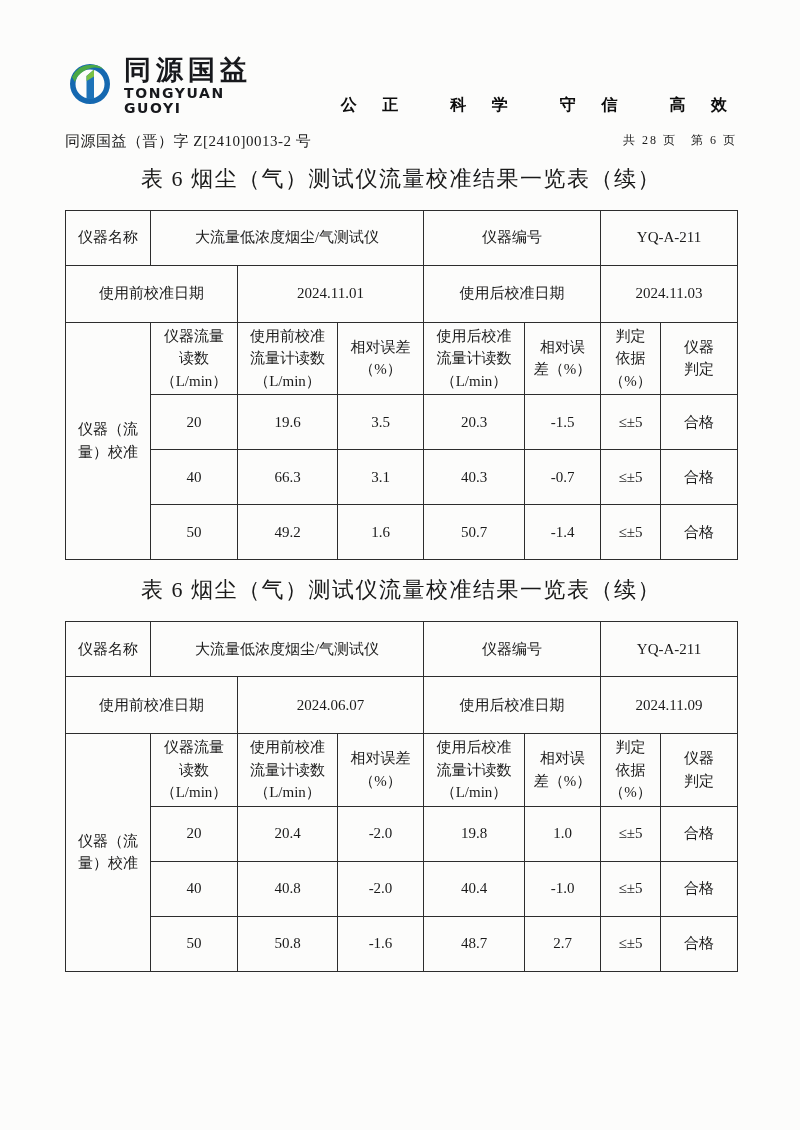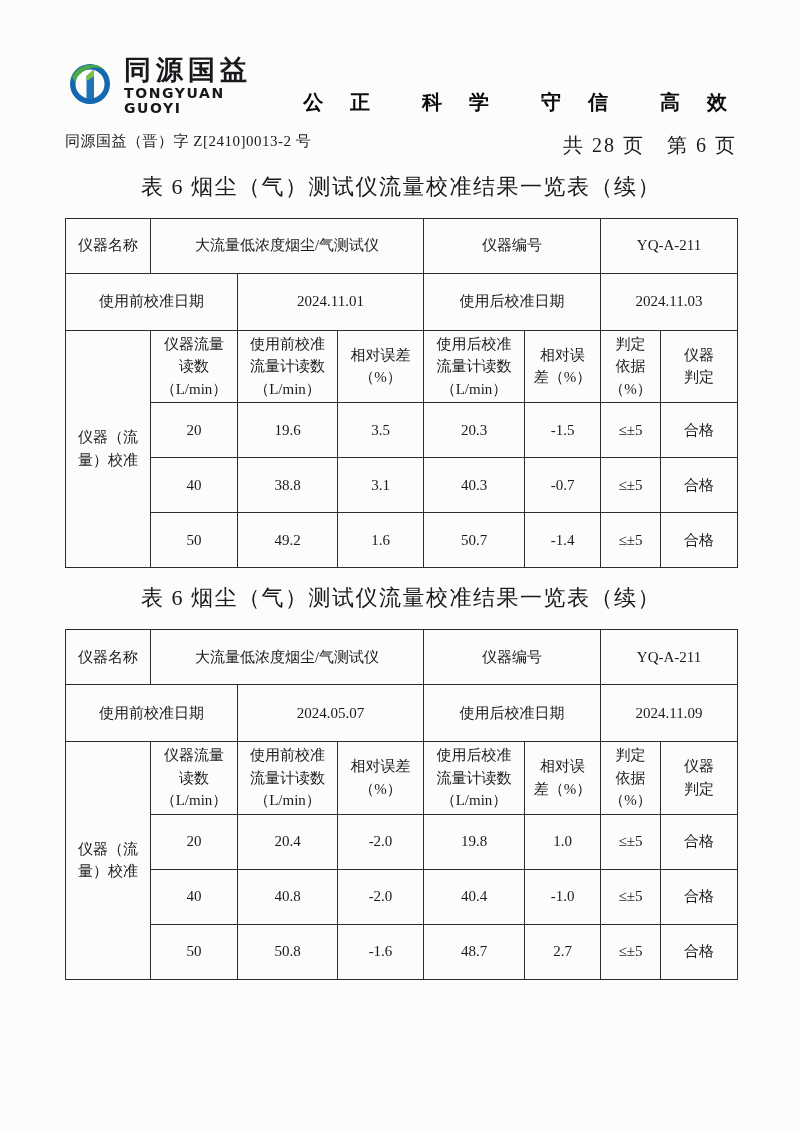--- a/index.html
+++ b/index.html
@@ -22,31 +22,31 @@
     font-family:"DejaVu Sans","Liberation Sans",sans-serif;
     font-weight:bold; font-size:27px; letter-spacing:5px; color:#17181c;
   }
   .logo-en {
     font-family:"DejaVu Sans","Liberation Sans",sans-serif;
     font-weight:bold; font-size:14px; letter-spacing:1.6px; color:#17181c;
     margin-top:2px;
   }
   .slogans {
     display:flex; gap:42px;
-    margin-left:48px; margin-top:14px;
+    margin-left:76px; margin-top:14px;
     font-family:"DejaVu Sans","Liberation Sans",sans-serif;
-    font-weight:900; font-size:20px; color:#0b0b0b;
+    font-weight:900; font-size:16px; color:#0b0b0b;
   }
   .slogan-item { letter-spacing:10px; white-space:nowrap; }
   .doc-row {
     display:flex; justify-content:space-between; align-items:flex-start;
     margin-top:16px;
   }
   .doc-number { font-size:15px; letter-spacing:0.5px; }
-  .page-indicator { font-size:20px; letter-spacing:2px; }
+  .page-indicator { font-size:12px; letter-spacing:2px; }
 
   
   .section-title {
     text-align:center;
     font-size:22px;
     letter-spacing:1.5px;
     margin:13px 0 9px 0;
     font-weight:500;
   }
   table.cal-table {
@@ -156,21 +156,21 @@
         <td>20</td>
         <td>19.6</td>
         <td>3.5</td>
         <td>20.3</td>
         <td>-1.5</td>
         <td>≤±5</td>
         <td>合格</td>
       </tr>
       <tr class="data-row">
         <td>40</td>
-        <td>38.8</td>
+        <td>66.3</td>
         <td>3.1</td>
         <td>40.3</td>
         <td>-0.7</td>
         <td>≤±5</td>
         <td>合格</td>
       </tr>
       <tr class="data-row">
         <td>50</td>
         <td>49.2</td>
         <td>1.6</td>
@@ -198,21 +198,21 @@
       </colgroup>
       <tbody>
       <tr class="info-row-1">
         <td>仪器名称</td>
         <td colspan="3">大流量低浓度烟尘/气测试仪</td>
         <td colspan="2">仪器编号</td>
         <td colspan="2">YQ-A-211</td>
       </tr>
       <tr class="info-row-2">
         <td colspan="2">使用前校准日期</td>
-        <td colspan="2">2024.05.07</td>
+        <td colspan="2">2024.06.07</td>
         <td colspan="2">使用后校准日期</td>
         <td colspan="2">2024.11.09</td>
       </tr>
       <tr class="head-row">
         <td rowspan="4" class="group-label">仪器（流
 量）校准</td>
         <td>仪器流量
 读数
 （L/min）</td>
         <td>使用前校准

